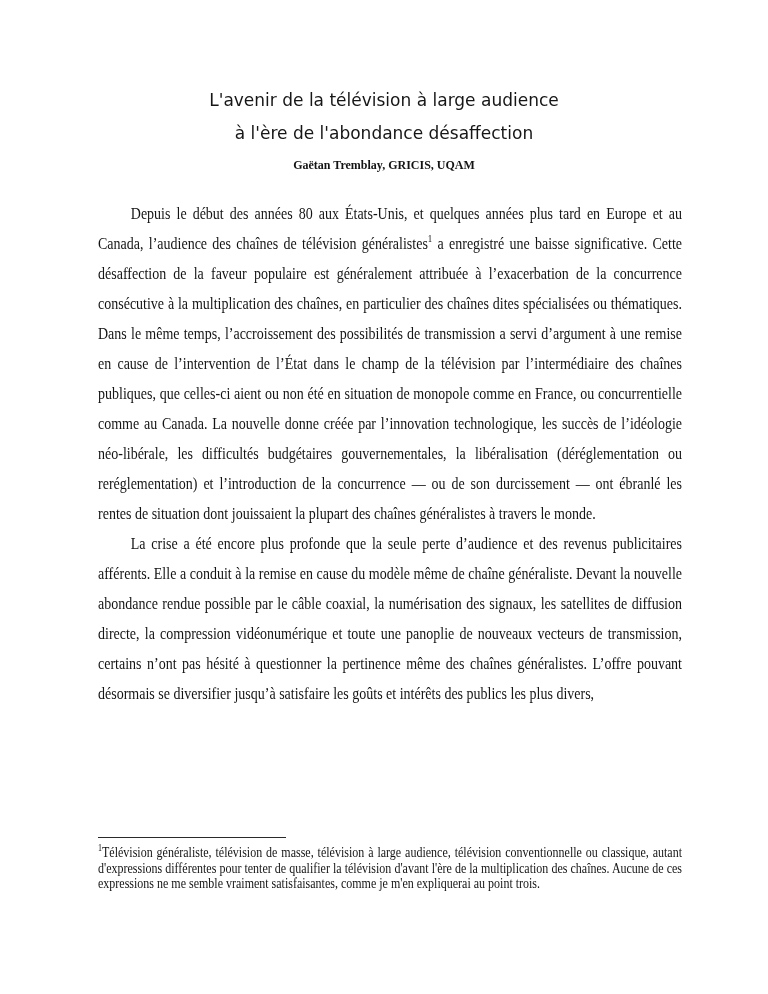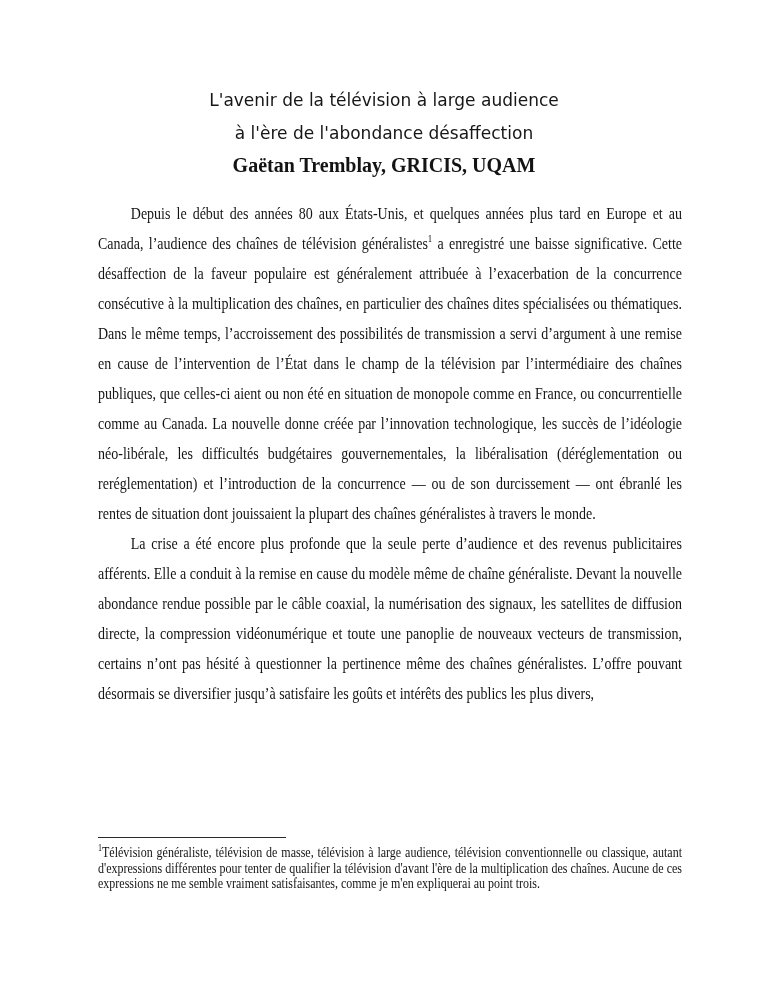--- a/index.html
+++ b/index.html
@@ -23,21 +23,21 @@
   }
   .title-line {
     font-family: "DejaVu Sans", "Liberation Sans", sans-serif;
     font-size: 17px;
     line-height: 33px;
     font-weight: 400;
     color: #161616;
   }
   .author-line {
     font-family: "Liberation Serif", serif;
-    font-size: 20px;
+    font-size: 12px;
     line-height: 20px;
     font-weight: bold;
     margin-top: 5px;
     color: #131313;
   }
   
   .body-text {
     position: absolute;
     top: 198px;
     left: 98px;

